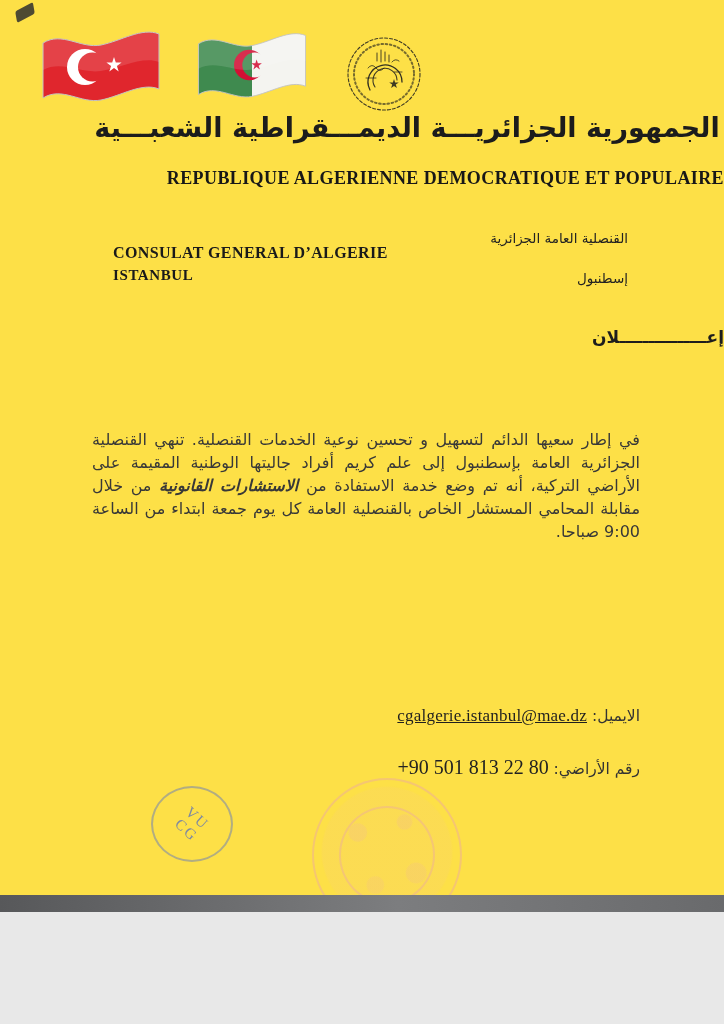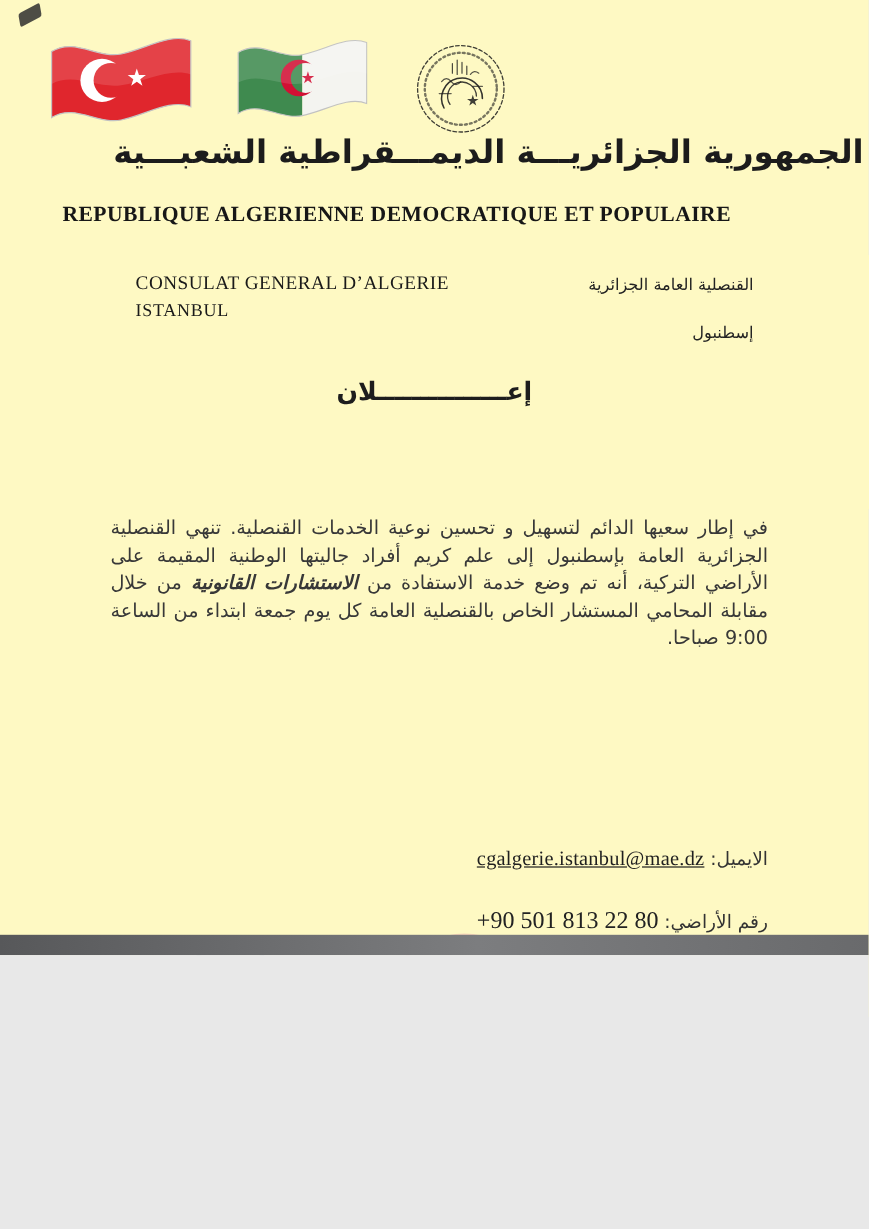--- a/index.html
+++ b/index.html
@@ -1,47 +1,47 @@
 <!DOCTYPE html>
 <html lang="ar"><head>
 <meta charset="utf-8">
 <style>
   * { margin:0; padding:0; box-sizing:border-box; }
   html,body { background:#e8e8e8; }
   .page {
-    position:relative; width:724px; height:796px; margin:0 auto;
-    background:#fef9c3; overflow:hidden;
+    position:relative; width:724px; height:912px; margin:0 auto;
+    background:#fde047; overflow:hidden;
     font-family:"DejaVu Sans", sans-serif; color:#2b2b2b;
   }
   
   .corner-mark { position:absolute; left:15px; top:7px; width:20px; height:11px;
     background:#2f2f2f; transform:rotate(-28deg) skewX(-18deg); border-radius:2px; opacity:.85; }
 
   
   .flag { position:absolute; }
   .flag-turkey { left:36px; top:24px; width:130px; height:84px; }
   .flag-algeria { left:192px; top:26px; width:120px; height:78px; }
   .emblem { position:absolute; left:344px; top:34px; width:80px; height:80px; }
 
   .title-ar { position:absolute; top:112px; left:90px; right:0; text-align:center;
     direction:rtl; font-size:27px; font-weight:bold; color:#1c1c1c; letter-spacing:0; }
-  .title-fr { position:absolute; top:168px; left:52px; right:0; text-align:left;
+  .title-fr { position:absolute; top:168px; left:52px; right:0; text-align:right;
     font-family:"Liberation Serif", serif; font-weight:bold; font-size:18px;
     letter-spacing:.4px; color:#171717; }
 
-  .letterhead-fr { position:absolute; left:113px; top:228px;
-    font-family:"Liberation Serif", serif; font-weight:normal; color:#1a1a1a; }
+  .letterhead-fr { position:absolute; left:113px; top:244px;
+    font-family:"Liberation Serif", serif; font-weight:bold; color:#1a1a1a; }
   .letterhead-fr .l1 { font-size:16px; letter-spacing:.4px; }
   .letterhead-fr .l2 { font-size:15px; margin-top:5px; letter-spacing:.6px; }
   .letterhead-ar { position:absolute; right:96px; top:230px; direction:rtl;
     text-align:right; font-size:13.5px; color:#222; }
   .letterhead-ar .l2 { margin-top:24px; }
 
-  .announce-heading { position:absolute; top:314px; left:0; right:0; text-align:center;
-    direction:rtl; font-size:21px; font-weight:bold; color:#1d1d1d; }
+  .announce-heading { position:absolute; top:327px; left:0; right:0; 
+    direction:rtl; font-size:17px; font-weight:bold; color:#1d1d1d; }
 
   .body-par { position:absolute; right:84px; width:548px; direction:rtl;
     text-align:justify; font-size:16px; line-height:23px; color:#383838; }
   .par1 { top:428px; }
   .par2 { top:598px; }
   .em { font-weight:bold; font-style:italic; }
 
   .contact-line { position:absolute; right:84px; direction:rtl; text-align:right;
     font-size:15.5px; color:#333; }
   .email-line { top:706px; }

